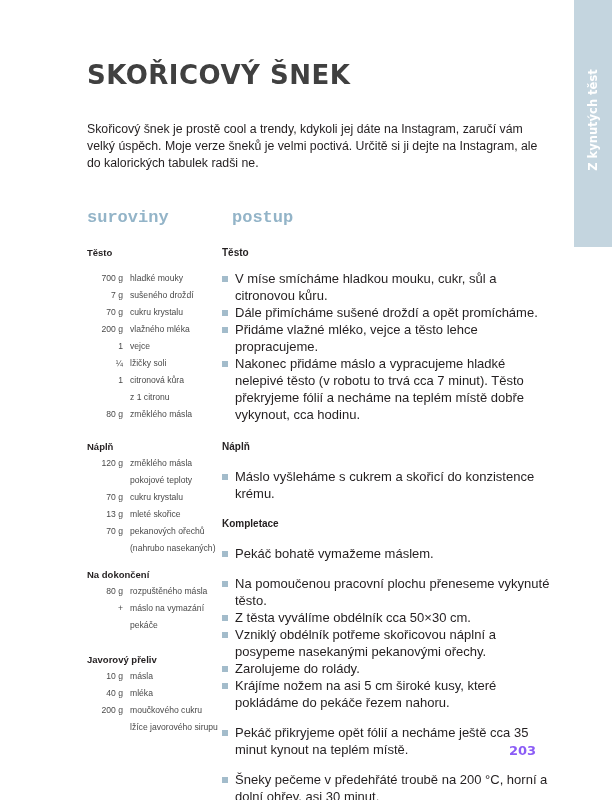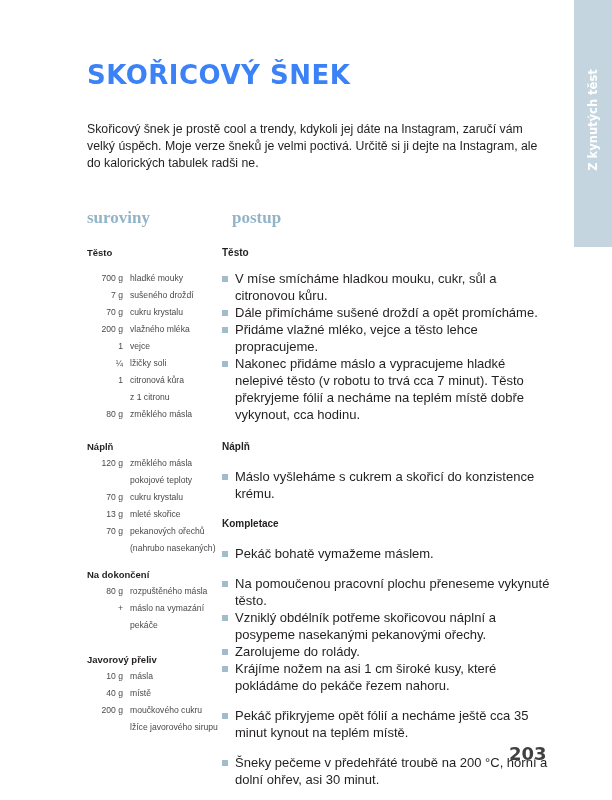--- a/index.html
+++ b/index.html
@@ -13,48 +13,48 @@
   }
   .side-tab-label {
     position: absolute; left: 50%; top: 120px;
     transform: translate(-50%, -50%) rotate(-90deg);
     white-space: nowrap; color: #ffffff; font-size: 11.5px; font-weight: bold;
     font-family: "DejaVu Sans", sans-serif;
   }
   .title {
     position: absolute; left: 87px; top: 60px;
     font-family: "DejaVu Sans", sans-serif; font-weight: bold;
-    font-size: 26px; letter-spacing: 0.5px; color: #3b82f6;
+    font-size: 26px; letter-spacing: 0.5px; color: #404040;
   }
   .intro {
     position: absolute; left: 87px; top: 121px; width: 460px;
     font-size: 12.3px; line-height: 17px; color: #231f20;
   }
   .col-head {
     position: absolute; top: 208px;
-    font-family: Liberation Serif, serif; font-weight: bold;
+    font-family: Liberation Mono, monospace; font-weight: bold;
     font-size: 17px; color: #93b4c8;
   }
   .ingredients { position: absolute; left: 87px; top: 244px; width: 135px; }
   .ing-group-title { font-size: 9.5px; font-weight: bold; height: 17px; line-height: 17px; }
   .ing-row { display: flex; height: 17px; line-height: 17px; font-size: 8.6px; color: #4a4a4a; }
   .ing-qty { width: 36px; text-align: right; padding-right: 7px; flex-shrink: 0; }
   .ing-name { flex: 1; white-space: nowrap; }
   .gap-13 { height: 9px; }
   .steps { position: absolute; left: 222px; top: 244px; width: 330px; }
   .step-group-title { font-size: 10px; font-weight: bold; height: 17px; line-height: 17px; }
   .step { display: flex; font-size: 13px; line-height: 17px; color: #231f20; }
   .bullet {
     width: 6px; height: 6px; background: #a3bccb; margin-top: 5.5px; margin-right: 7px; flex-shrink: 0;
   }
   .step-text { flex: 1; }
   .sp { height: 17px; }
   .page-number {
     position: absolute; left: 509px; top: 743px;
-    font-family: "DejaVu Sans", sans-serif; font-weight: bold; font-size: 18px; color: #404040;
+    font-family: "DejaVu Sans", sans-serif; font-weight: bold; font-size: 13px; color: #8b5cf6;
   }
 </style>
 </head>
 <body>
 
 <div class="side-tab">
   <span class="side-tab-label">Z kynutých těst</span>
 </div>
 
 <h1 class="title" style="margin:0">SKOŘICOVÝ ŠNEK</h1>
@@ -148,21 +148,21 @@
     </div>
   <div style="height:17px"></div>
 
   <div class="ing-group-title">Javorový přeliv</div>
   <div class="ing-row">
       <span class="ing-qty">10 g</span>
       <span class="ing-name">másla</span>
     </div>
   <div class="ing-row">
       <span class="ing-qty">40 g</span>
-      <span class="ing-name">místě</span>
+      <span class="ing-name">mléka</span>
     </div>
   <div class="ing-row">
       <span class="ing-qty">200 g</span>
       <span class="ing-name">moučkového cukru</span>
     </div>
   <div class="ing-row">
       <span class="ing-qty"></span>
       <span class="ing-name">lžíce javorového sirupu</span>
     </div>
 </div>
@@ -203,29 +203,33 @@
       <span class="bullet"></span>
       <span class="step-text">Pekáč bohatě vymažeme máslem.</span>
     </div>
   <div style="height:13px"></div>
   <div class="step">
       <span class="bullet"></span>
       <span class="step-text">Na pomoučenou pracovní plochu přeneseme vykynuté těsto.</span>
     </div>
   <div class="step">
       <span class="bullet"></span>
+      <span class="step-text">Z těsta vyválíme obdélník cca 50×30 cm.</span>
+    </div>
+  <div class="step">
+      <span class="bullet"></span>
       <span class="step-text">Vzniklý obdélník potřeme skořicovou náplní a posypeme nasekanými pekanovými ořechy.</span>
     </div>
   <div class="step">
       <span class="bullet"></span>
       <span class="step-text">Zarolujeme do rolády.</span>
     </div>
   <div class="step">
       <span class="bullet"></span>
-      <span class="step-text">Krájíme nožem na asi 1 cm široké kusy, které pokládáme do pekáče řezem nahoru.</span>
+      <span class="step-text">Krájíme nožem na asi 5 cm široké kusy, které pokládáme do pekáče řezem nahoru.</span>
     </div>
   <div style="height:13px"></div>
   <div class="step">
       <span class="bullet"></span>
       <span class="step-text">Pekáč přikryjeme opět fólií a necháme ještě cca 35 minut kynout na teplém místě.</span>
     </div>
   <div style="height:13px"></div>
   <div class="step">
       <span class="bullet"></span>
       <span class="step-text">Šneky pečeme v předehřáté troubě na 200 °C, horní a dolní ohřev, asi 30 minut.</span>

